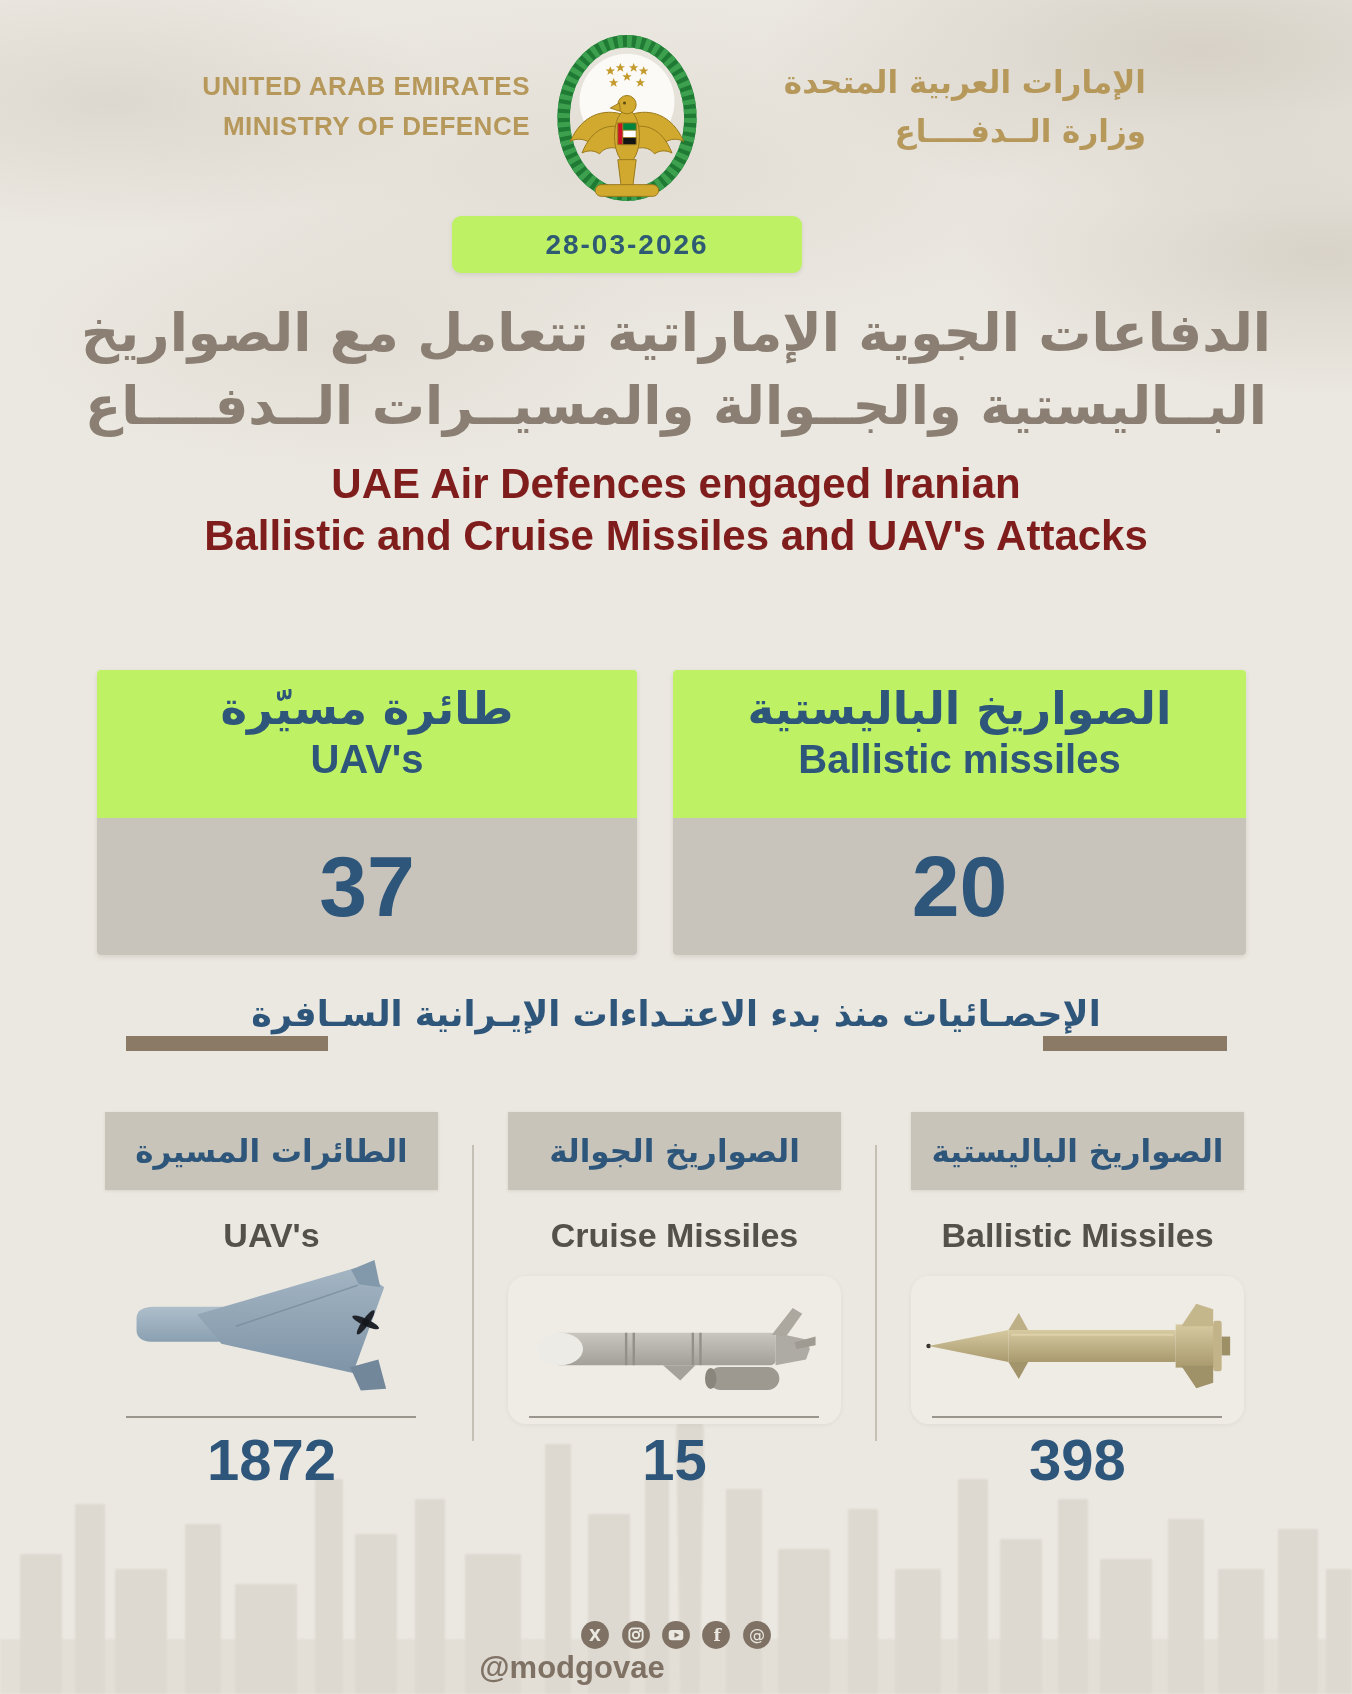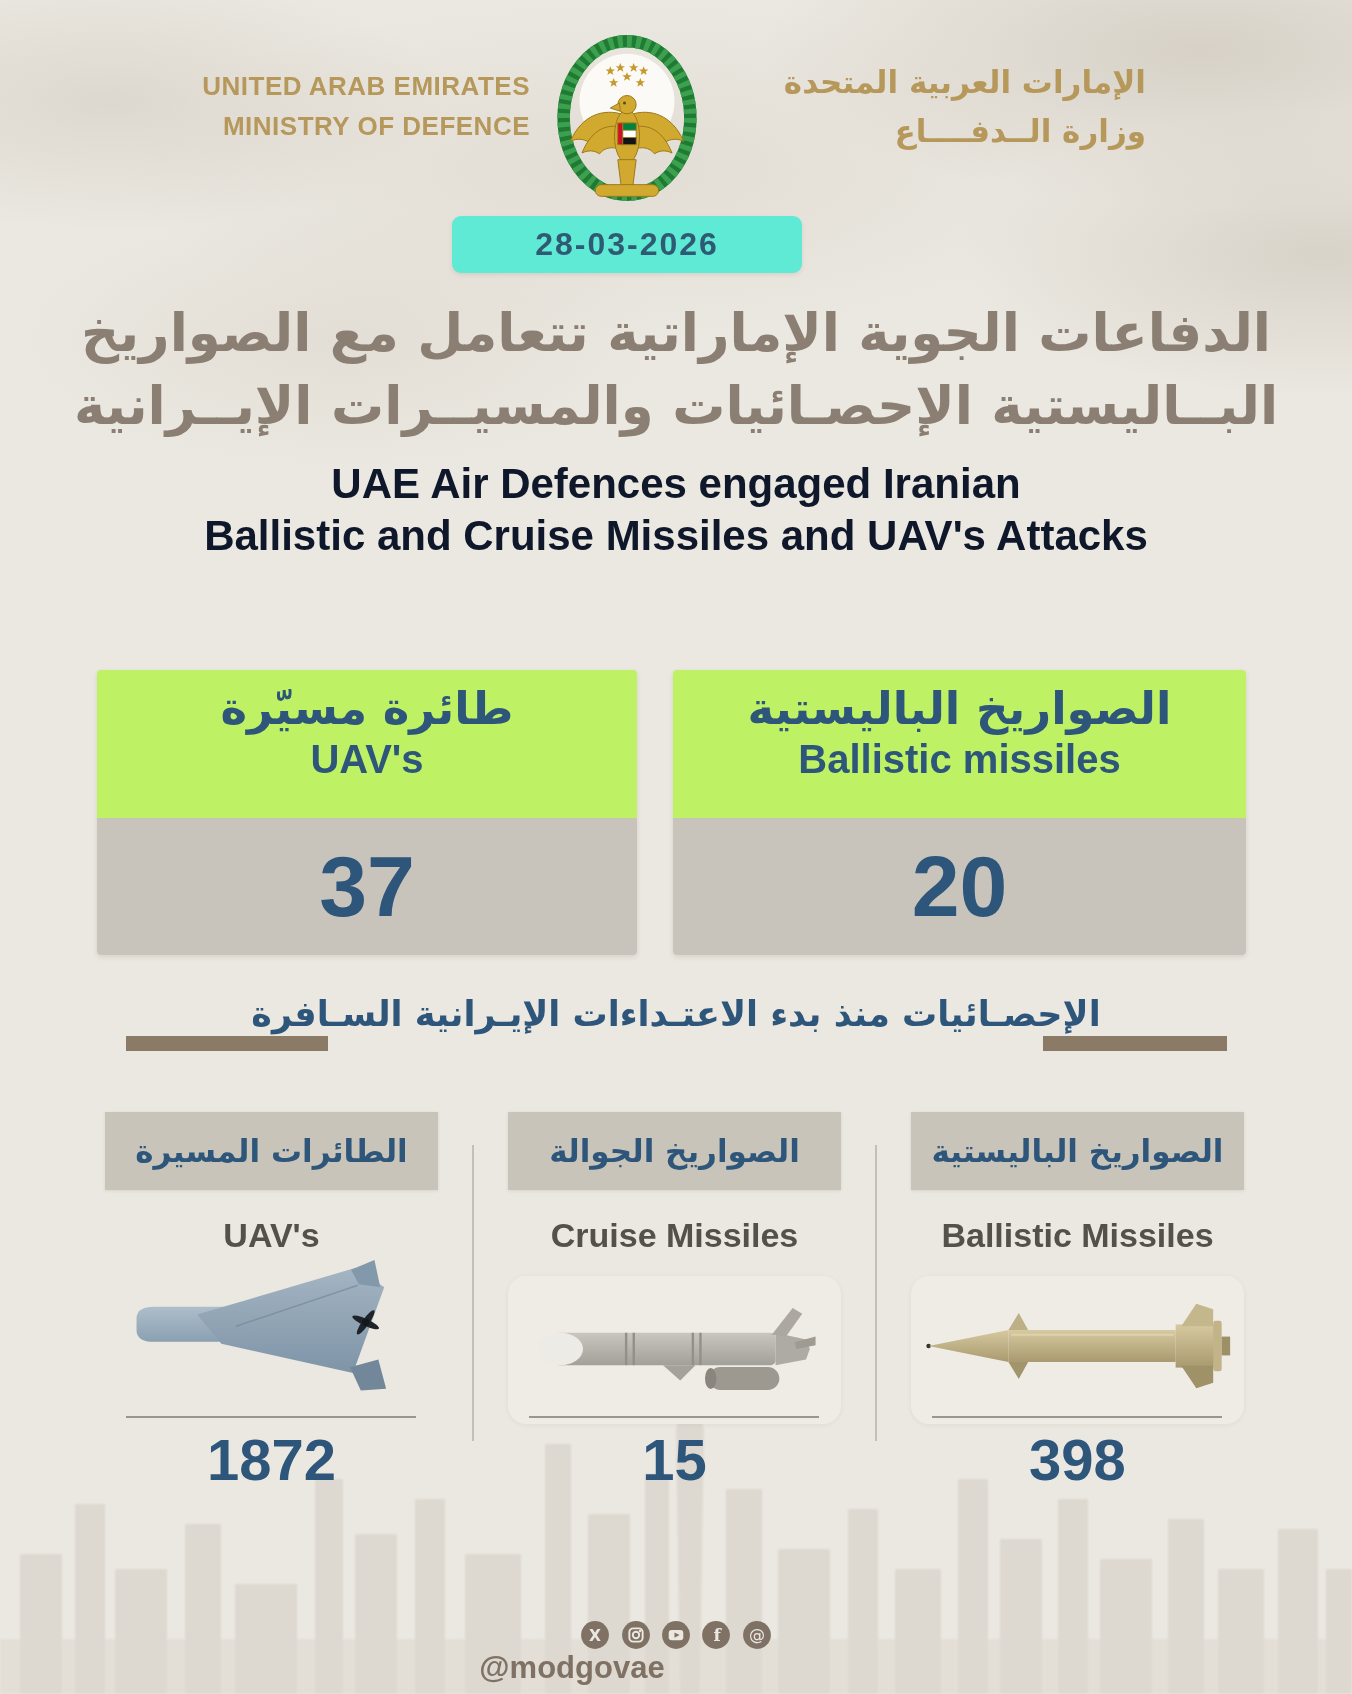--- a/index.html
+++ b/index.html
@@ -14,28 +14,28 @@
   .abs{position:absolute;}
   .gold{color:#b6985b;}
   .blue{color:#2e567b;}
   .ar{font-family:"DejaVu Sans",sans-serif;}
   
   .hdr-en{left:120px;top:66px;width:410px;text-align:right;font-size:26px;font-weight:bold;
           letter-spacing:.5px;line-height:1.55;}
   .hdr-ar{left:716px;top:58px;width:430px;text-align:right;font-size:31px;font-weight:bold;line-height:1.58;}
   .emblem{left:552px;top:30px;width:150px;height:176px;}
   
-  .date-badge{left:452px;top:216px;width:350px;height:57px;background:#5eead4;border-radius:9px;
+  .date-badge{left:452px;top:216px;width:350px;height:57px;background:#bef264;border-radius:9px;
           box-shadow:0 2px 4px rgba(90,80,60,.12);text-align:center;line-height:57px;
-          font-size:32px;font-weight:600;color:#2f5a73;letter-spacing:2px;}
+          font-size:28px;font-weight:600;color:#2f5a73;letter-spacing:2px;}
   
   .title-ar{left:46px;top:296px;width:1260px;text-align:center;font-size:53px;font-weight:bold;
           color:#8b7f73;line-height:1.38;}
   .title-en{left:46px;top:458px;width:1260px;text-align:center;font-size:42px;font-weight:bold;
-          color:#0f172a;line-height:1.23;}
+          color:#7f1d1d;line-height:1.23;}
   
   .card{box-shadow:0 2px 5px rgba(90,80,60,.14);border-radius:4px;overflow:hidden;}
   .card .lbl{background:#bef264;height:148px;text-align:center;}
   .card .lbl .a{font-size:45px;font-weight:bold;padding-top:12px;line-height:1.2;}
   .card .lbl .e{font-size:40px;font-weight:bold;line-height:1.15;}
   .card .num{background:#c8c4bb;height:137px;text-align:center;line-height:137px;
           font-size:86px;font-weight:bold;}
   .card1{left:97px;top:670px;width:540px;}
   .card2{left:673px;top:670px;width:573px;}
   
@@ -138,21 +138,21 @@
 
   <div class="abs hdr-ar gold ar" dir="rtl">
     <div>الإمارات العربية المتحدة</div>
     <div>وزارة الــدفــــاع</div>
   </div>
 
   <div class="abs date-badge">28-03-2026</div>
 
   <div class="abs title-ar ar" dir="rtl">
     <div>الدفاعات الجوية الإماراتية تتعامل مع الصواريخ</div>
-    <div>البــاليستية الإحصـائيات والمسيــرات الإيــرانية</div>
+    <div>البــاليستية والجــوالة والمسيــرات الــدفــــاع</div>
   </div>
   <div class="abs title-en">
     <div>UAE Air Defences engaged Iranian</div>
     <div>Ballistic and Cruise Missiles and UAV's Attacks</div>
   </div>
 
   <div class="abs card card1">
     <div class="lbl">
       <div class="a blue ar" dir="rtl">طائرة مسيّرة</div>
       <div class="e blue">UAV's</div>

